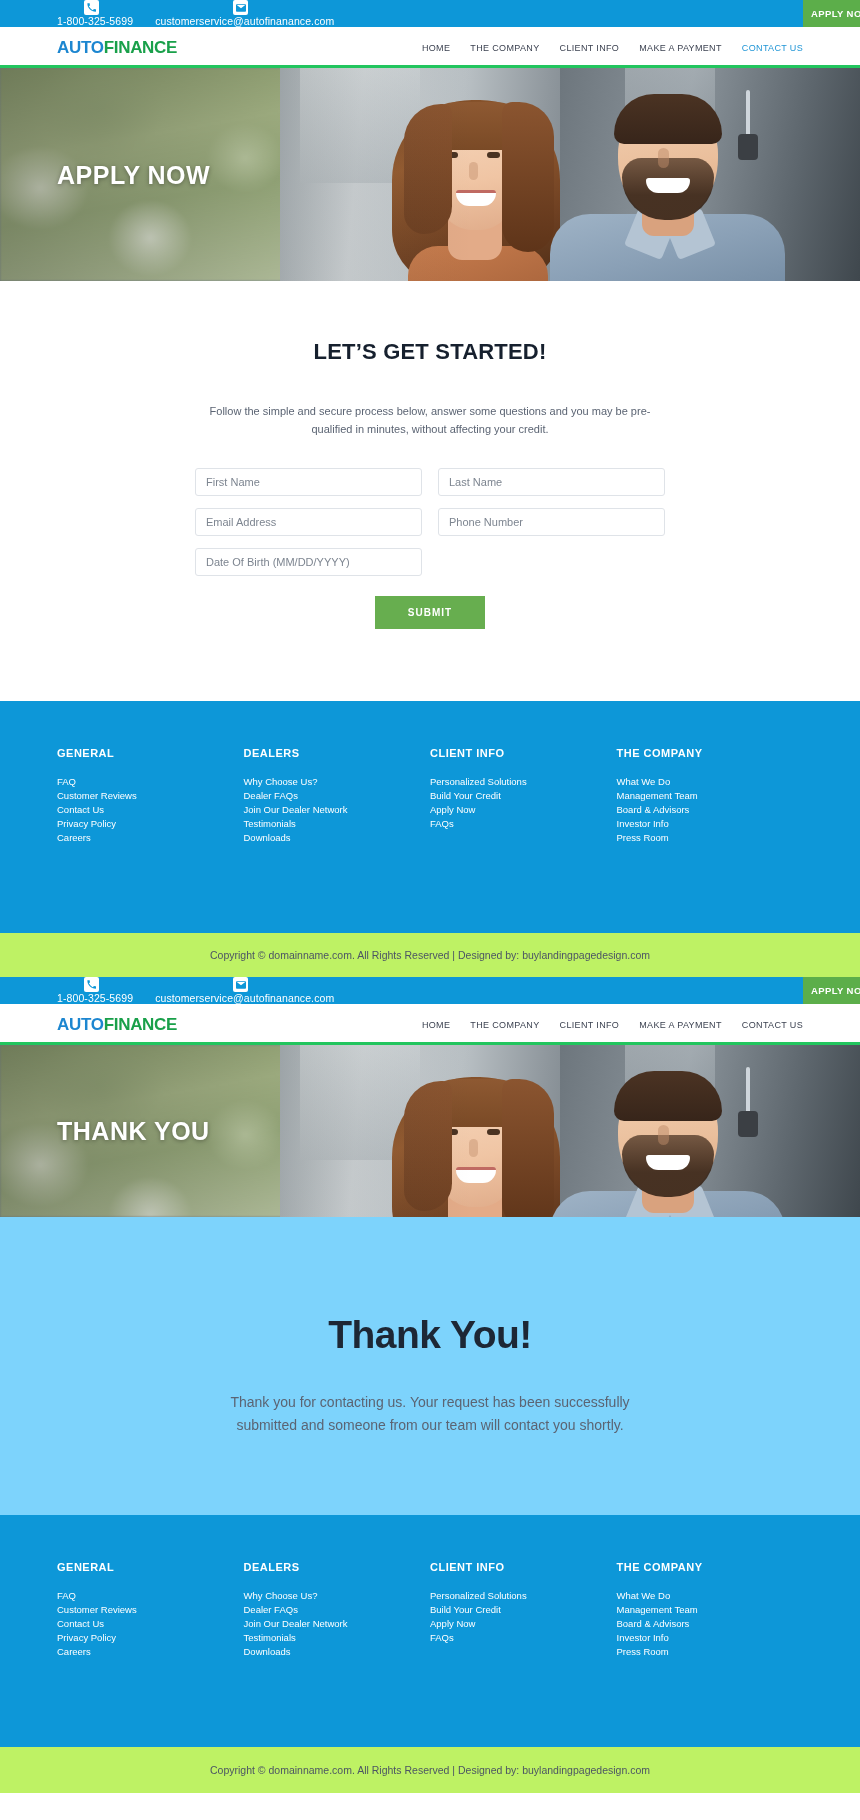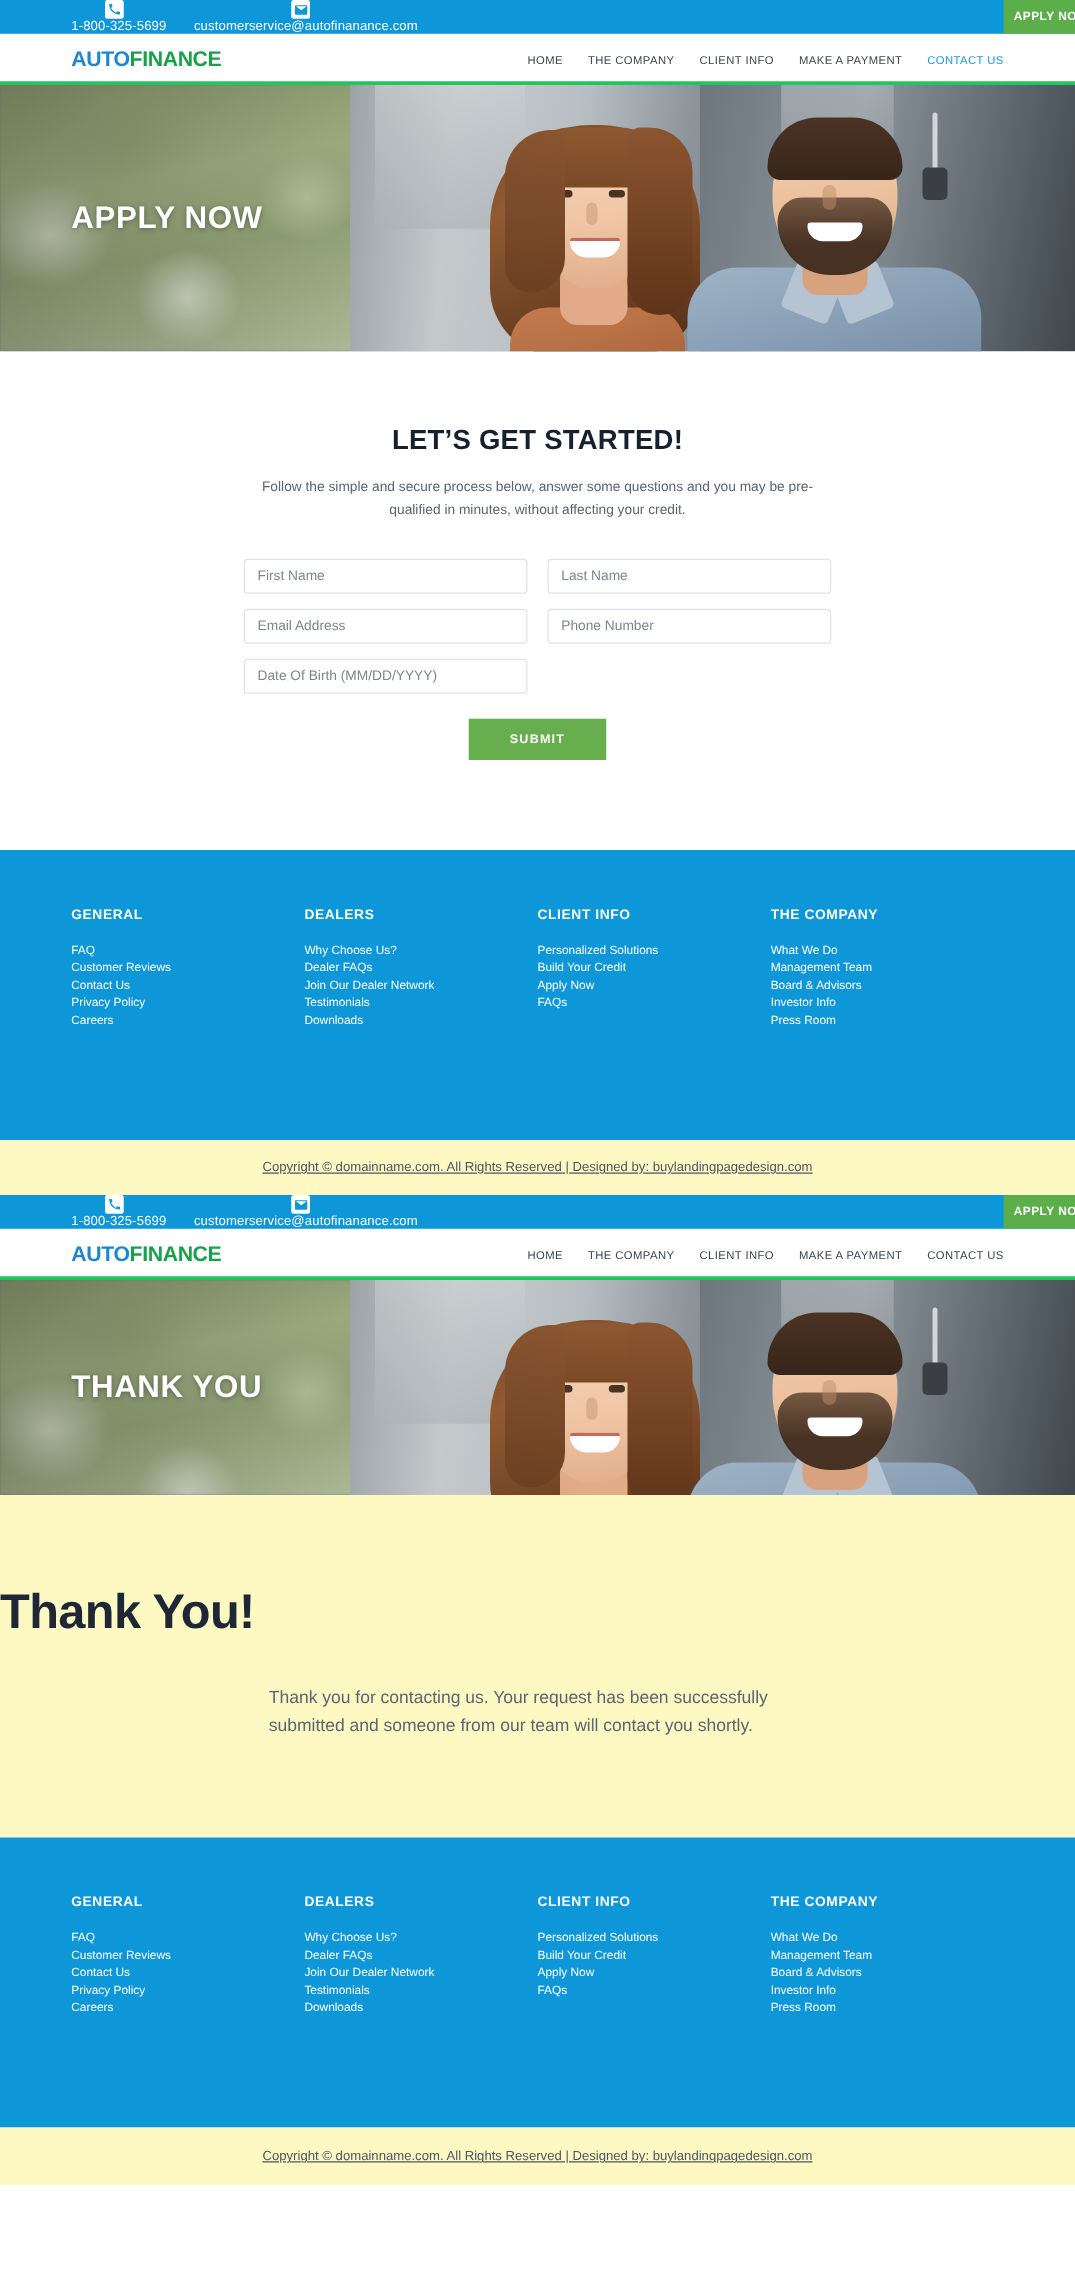--- a/index.html
+++ b/index.html
@@ -261,21 +261,21 @@
   .form-section {
     background: #ffffff;
     padding: 58px 0 72px;
     text-align: center;
   }
   .section-title {
     font-size: 22px;
     font-weight: bold;
     color: #16202e;
     letter-spacing: 0.2px;
-    margin-bottom: 16px;
+    margin-bottom: 37px;
   }
   .section-sub {
     font-size: 11px;
     line-height: 1.65;
     color: #5b6473;
     width: 470px;
     margin: 0 auto 30px;
   }
   .form-wrap { width: 470px; margin: 0 auto; }
   .form-row { display: flex; justify-content: space-between; margin-bottom: 12px; }
@@ -301,22 +301,23 @@
     color: #fff;
     font-size: 10px;
     font-weight: bold;
     letter-spacing: 1px;
     cursor: pointer;
     font-family: "Liberation Sans", sans-serif;
   }
 
   
   .thanks-section {
-    background: #fef9c3;
-    padding: 72px 0 78px;
+    background: #7dd3fc;
+    padding: 96px 0 78px;
+    text-align: center;
   }
   .thanks-title {
     font-size: 39px;
     font-weight: bold;
     color: #1d2735;
     letter-spacing: -0.5px;
     margin-bottom: 34px;
   }
   .thanks-sub {
     font-size: 14px;
@@ -345,28 +346,27 @@
     margin-bottom: 16px;
   }
   .flink {
     color: #ffffff;
     font-size: 9.5px;
     line-height: 13px;
     margin-bottom: 1px;
     cursor: pointer;
   }
   .copyright {
-    background: #fef9c3;
+    background: #bef264;
     height: 44px;
     display: flex;
     align-items: center;
     justify-content: center;
     font-size: 10.5px;
     color: #4c5564;
-    text-decoration: underline;
   }
   .copyright.last { height: 46px; }
 </style>
 </head>
 <body>
 
 <div class="page">
 
   <div>
 

